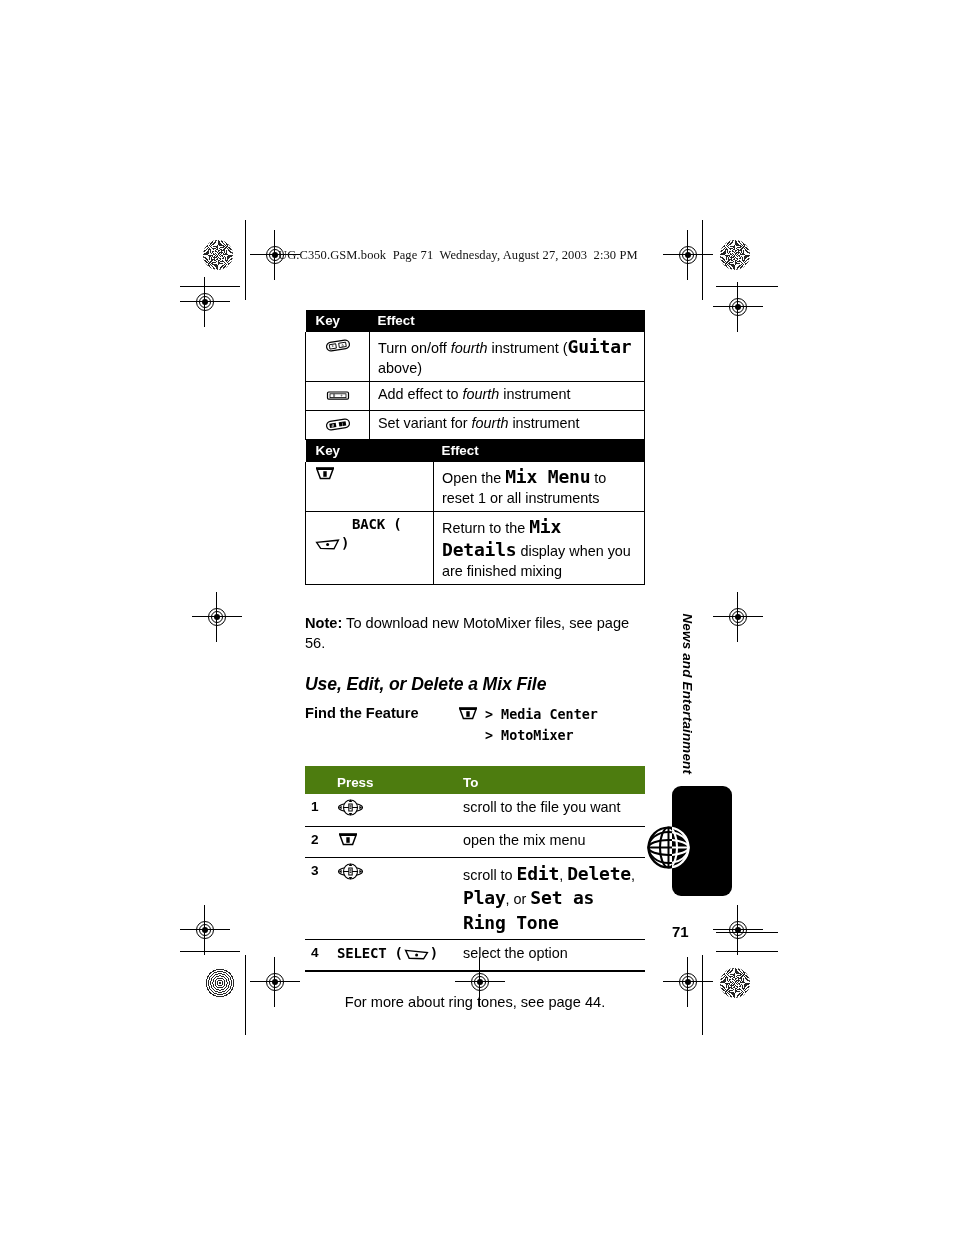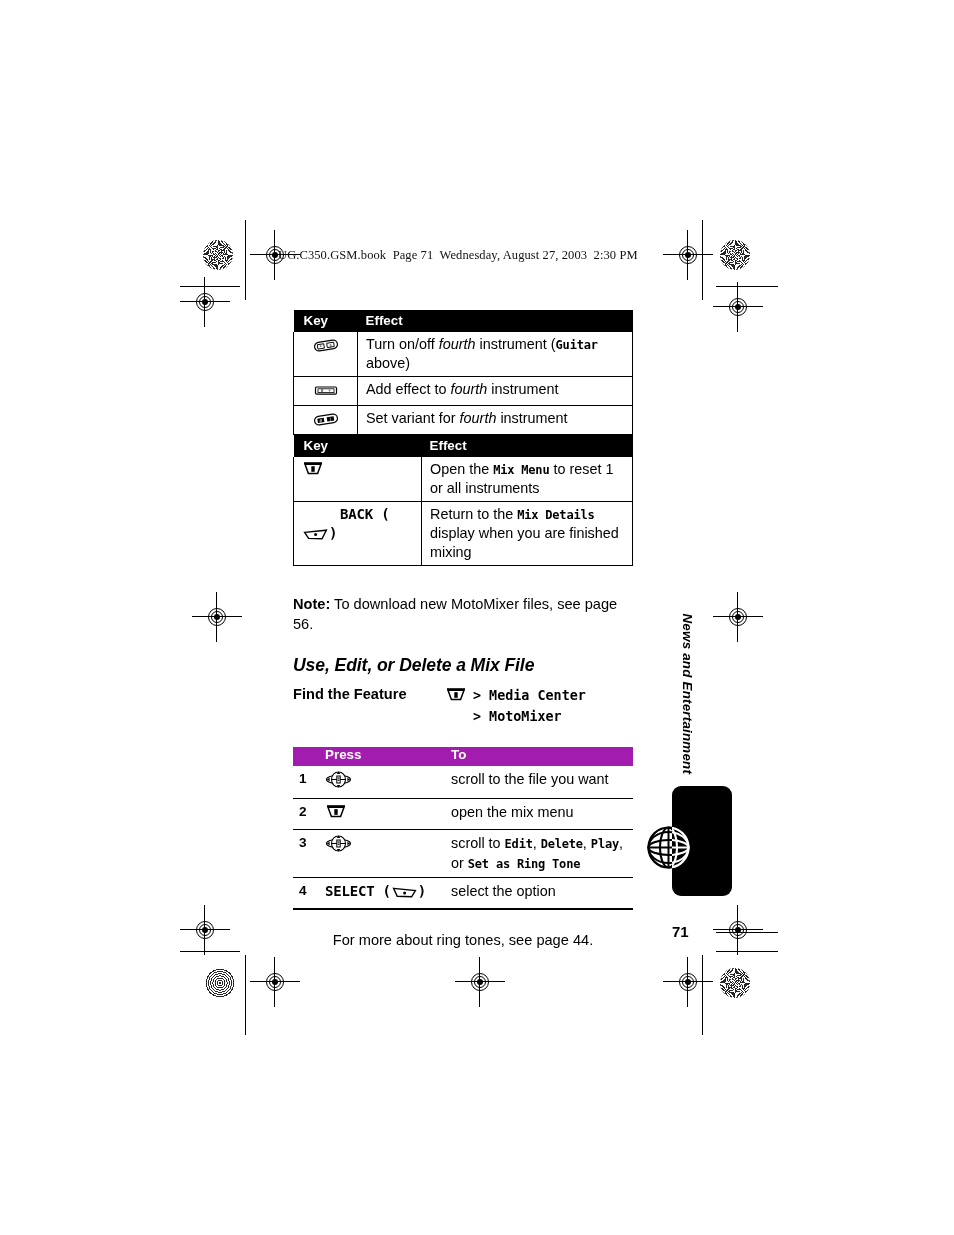--- a/index.html
+++ b/index.html
@@ -36,34 +36,34 @@
   .cropline.v{width:1.2px;}
 
   
   .bookhdr{
     position:absolute;left:278px;top:248px;
     font-family:"Liberation Serif", serif;
     font-size:12.5px;letter-spacing:.1px;white-space:pre;color:#111;
   }
 
   
-  .content{position:absolute;left:293px;top:310px;width:340px;}
+  .content{position:absolute;left:305px;top:310px;width:340px;}
 
   .para{font-size:14.6px;line-height:1.38;margin:0;color:#000;}
   .para.note b{font-weight:bold;}
 
   h2.section{
     font-size:17.6px;font-weight:bold;font-style:italic;
     margin:0;letter-spacing:-.1px;
   }
 
   
   .mono{
     font-family:"DejaVu Sans Mono","Liberation Mono",monospace;
-    font-weight:bold;font-size:12px;letter-spacing:-.2px;
+    font-weight:bold;font-size:18px;letter-spacing:-.2px;
   }
 
   
   table.kt{border-collapse:collapse;width:340px;table-layout:fixed;}
   table.kt th{
     background:#000;color:#fff;text-align:left;
     font-size:13.4px;font-weight:bold;
     padding:3px 6px 4px 8px;
   }
   table.kt td{
@@ -77,22 +77,22 @@
   #table-keys-1 td.e{border-right:1px solid #000;}
   #table-keys-1 tr:last-child td{border-bottom:1px solid #000;}
 
   #table-keys-2 td.k{border-right:1px solid #000;border-left:1px solid #000;width:112px;padding-left:8px;}
   #table-keys-2 td.e{border-right:1px solid #000;}
   #table-keys-2 tr:last-child td{border-bottom:1px solid #000;}
 
   
   table.steps{border-collapse:collapse;width:340px;table-layout:fixed;}
   table.steps th{
-    background:#a21caf;color:#fff;text-align:left;
-    font-size:13.4px;font-weight:bold;padding:0 6px 4px 0;
+    background:#4d7c0f;color:#fff;text-align:left;
+    font-size:13.4px;font-weight:bold;padding:9px 6px 4px 0;
   }
   table.steps th.n{width:20px;padding-left:6px;}
   table.steps th.p{width:120px;}
   table.steps td{
     border-bottom:1px solid #000;
     font-size:14.4px;line-height:1.34;
     padding:4px 6px 4px 0;vertical-align:top;
   }
   table.steps td.n{width:20px;font-weight:bold;font-size:13.6px;padding-left:6px;}
   table.steps td.p{width:120px;}

